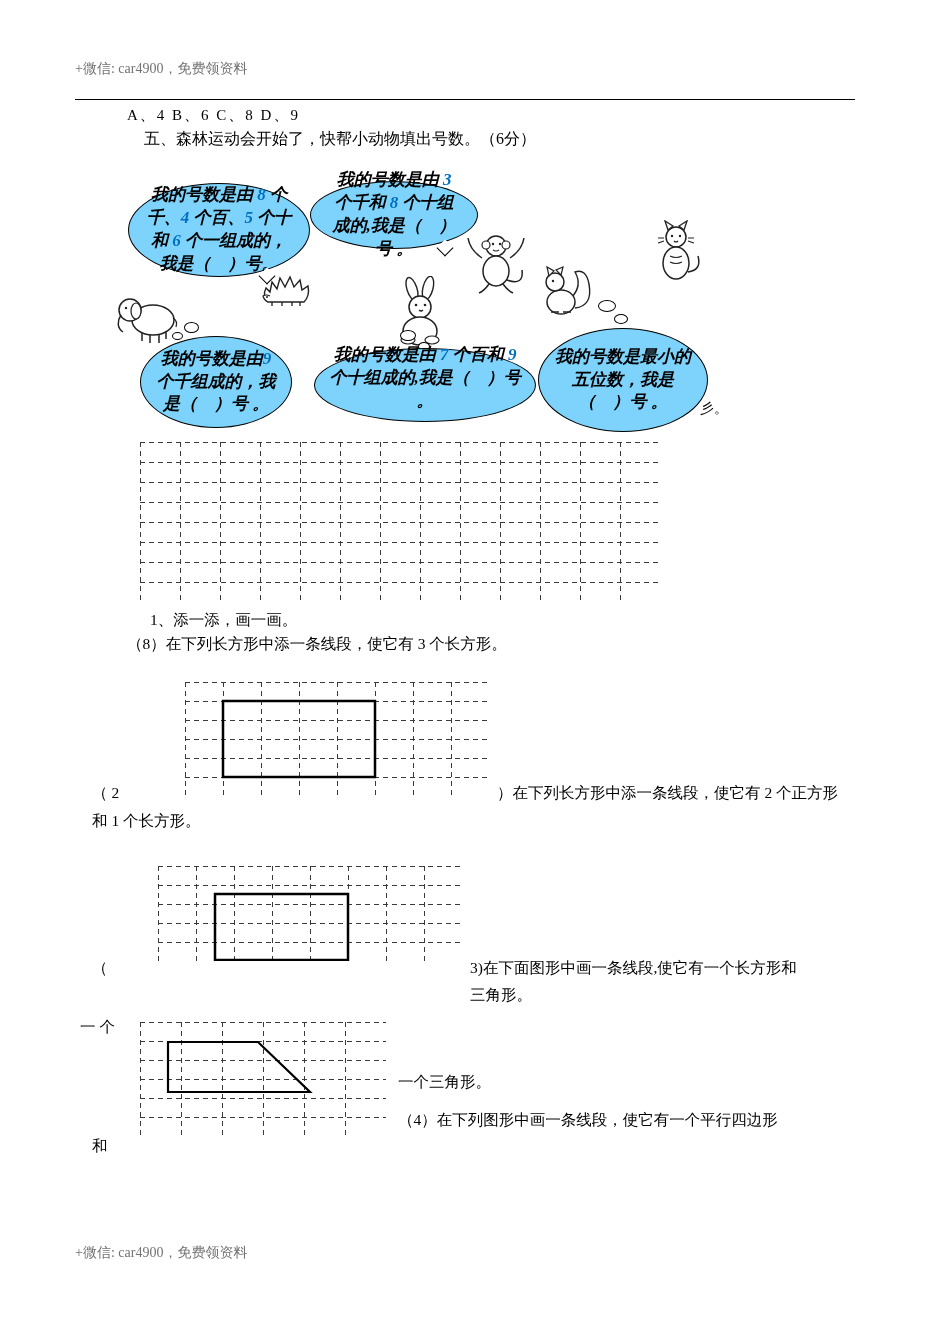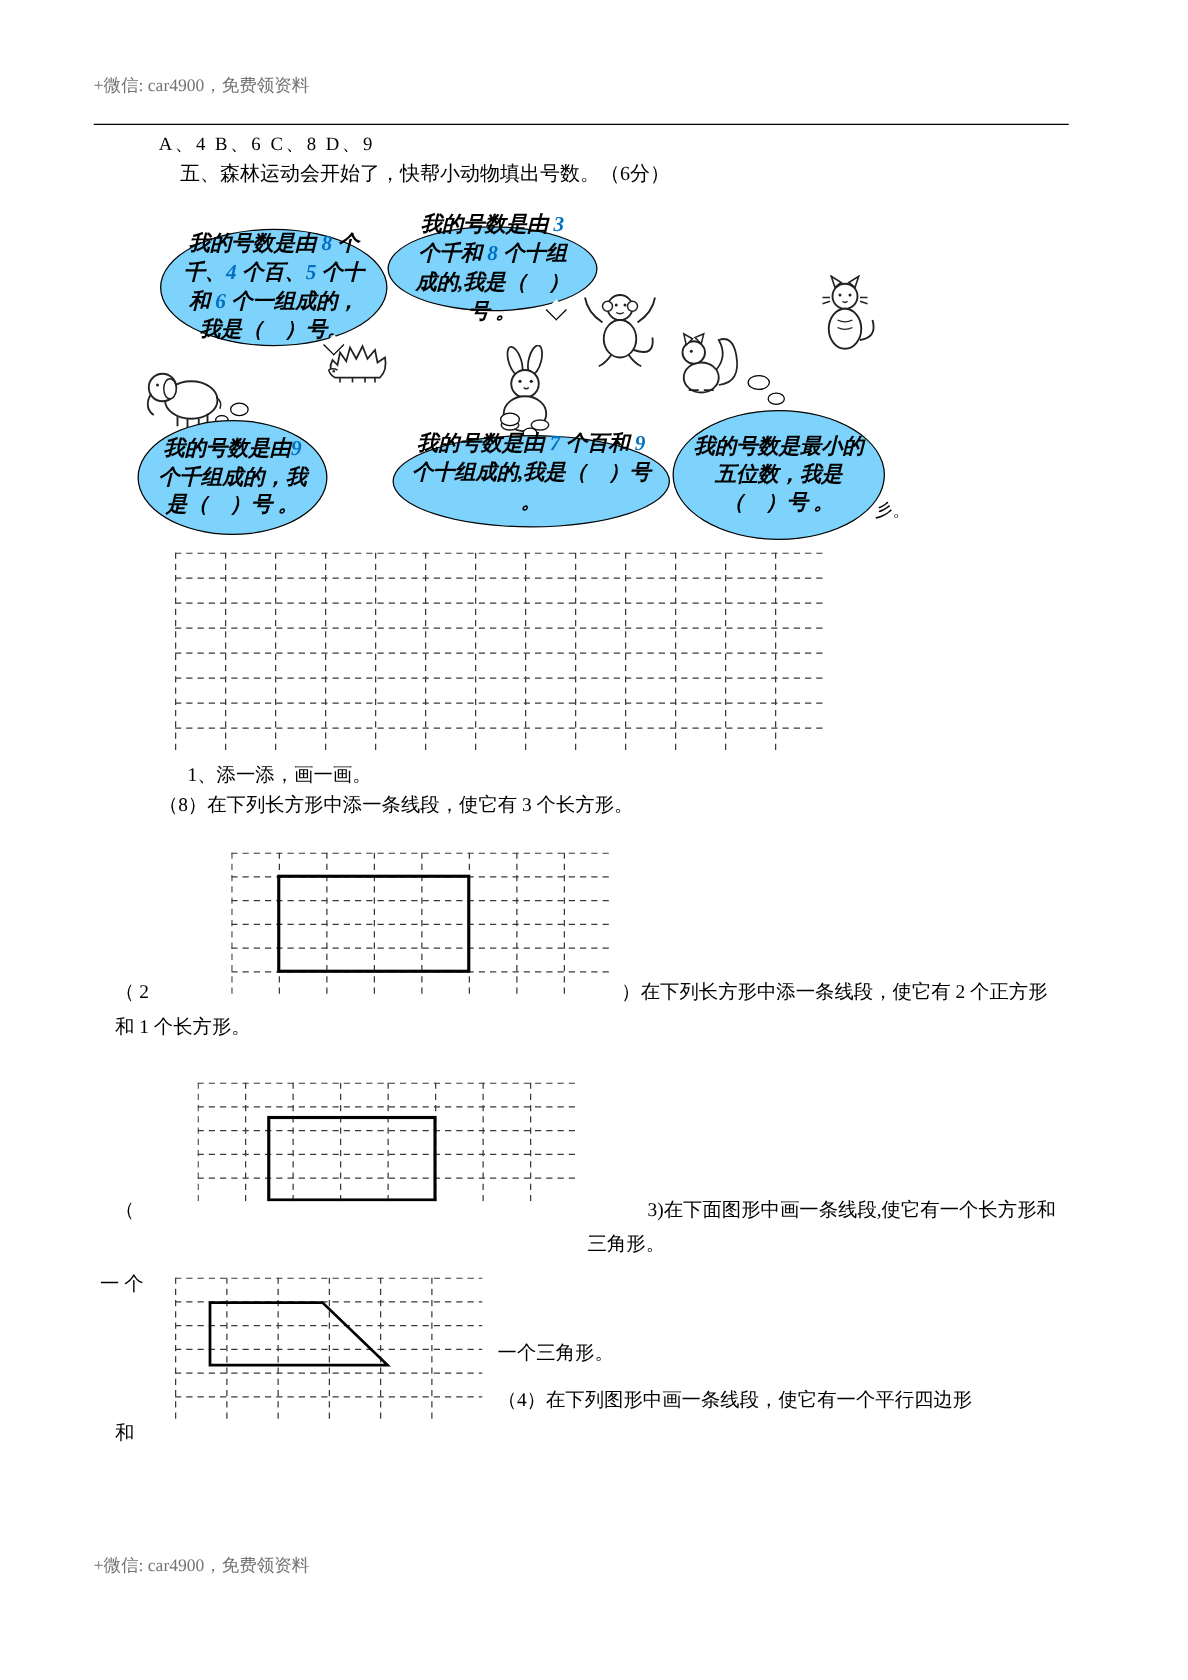--- a/index.html
+++ b/index.html
@@ -111,21 +111,21 @@
     <path d="M20,36 q6,3 12,0 M20,42 q6,3 12,0" fill="none" stroke="#222" stroke-width="1.1"></path>
   </svg>
 
   <span class="dot" style="left:172px;top:332px;width:9px;height:6px;"></span>
   <span class="dot" style="left:184px;top:322px;width:13px;height:9px;"></span>
   <span class="dot" style="left:400px;top:330px;width:14px;height:9px;"></span>
   <span class="dot" style="left:418px;top:342px;width:10px;height:7px;"></span>
   <span class="dot" style="left:598px;top:300px;width:16px;height:10px;"></span>
   <span class="dot" style="left:614px;top:314px;width:12px;height:8px;"></span>
 
-  <div class="abs cloud" style="left:110px;top:336px;width:152px;height:92px;text-align:center;">
+  <div class="abs cloud" style="left:140px;top:336px;width:152px;height:92px;text-align:center;">
     <span><span>我的号数是由</span><span style="color: rgb(0, 112, 192);">9</span><span>个千组成的，我是（　）号 。</span></span>
   </div>
   <div class="abs cloud" style="left:314px;top:348px;width:222px;height:74px;align-items:flex-end;">
     <span><span>我的号数是由 </span><span style="color: rgb(0, 112, 192);">7</span><span> 个百和 </span><span style="color: rgb(0, 112, 192);">9</span><span> 个十组成的,我是（　）号 。</span></span>
   </div>
   <div class="abs cloud" style="left:538px;top:328px;width:170px;height:104px;">
     <span><span>我的号数是最小的五位数，我是（　）号 。</span></span>
   </div>
 
   <div class="abs scribble" style="left:700px;top:400px;">彡。</div>
@@ -206,21 +206,21 @@
         <line x1="0" y1="57.5" x2="304" y2="57.5" stroke="#3a3a3a" stroke-width="1" stroke-dasharray="5,4"></line>
         <line x1="0" y1="76.5" x2="304" y2="76.5" stroke="#3a3a3a" stroke-width="1" stroke-dasharray="5,4"></line>
         <line x1="0" y1="95.5" x2="304" y2="95.5" stroke="#3a3a3a" stroke-width="1" stroke-dasharray="5,4"></line>
       </svg>
     <svg class="shape-overlay" width="304" height="95">
       <rect x="57" y="28" width="133" height="66" fill="none" stroke="#000" stroke-width="2.5"></rect>
     </svg>
   </div>
 
   <div class="abs qtext" style="left:92px;top:958px;">（</div>
-  <div class="abs qtext" style="left:470px;top:958px;margin-left:48px;">3)在下面图形中画一条线段,使它有一个长方形和</div>
+  <div class="abs qtext" style="left:470px;top:958px;">3)在下面图形中画一条线段,使它有一个长方形和</div>
   <div class="abs qtext" style="left:80px;top:985px;margin-top:32px;">一  个</div>
   <div class="abs qtext" style="left:470px;top:985px;">三角形。</div>
 
   <div class="grid" style="left:140px;top:1022px;width:246px;height:114px;">
       <svg width="246" height="114" style="position: absolute; left: 0px; top: 0px;">
         <line x1="0.5" y1="0" x2="0.5" y2="114" stroke="#3a3a3a" stroke-width="1" stroke-dasharray="5,4"></line>
         <line x1="41.5" y1="0" x2="41.5" y2="114" stroke="#3a3a3a" stroke-width="1" stroke-dasharray="5,4"></line>
         <line x1="82.5" y1="0" x2="82.5" y2="114" stroke="#3a3a3a" stroke-width="1" stroke-dasharray="5,4"></line>
         <line x1="123.5" y1="0" x2="123.5" y2="114" stroke="#3a3a3a" stroke-width="1" stroke-dasharray="5,4"></line>
         <line x1="164.5" y1="0" x2="164.5" y2="114" stroke="#3a3a3a" stroke-width="1" stroke-dasharray="5,4"></line>

